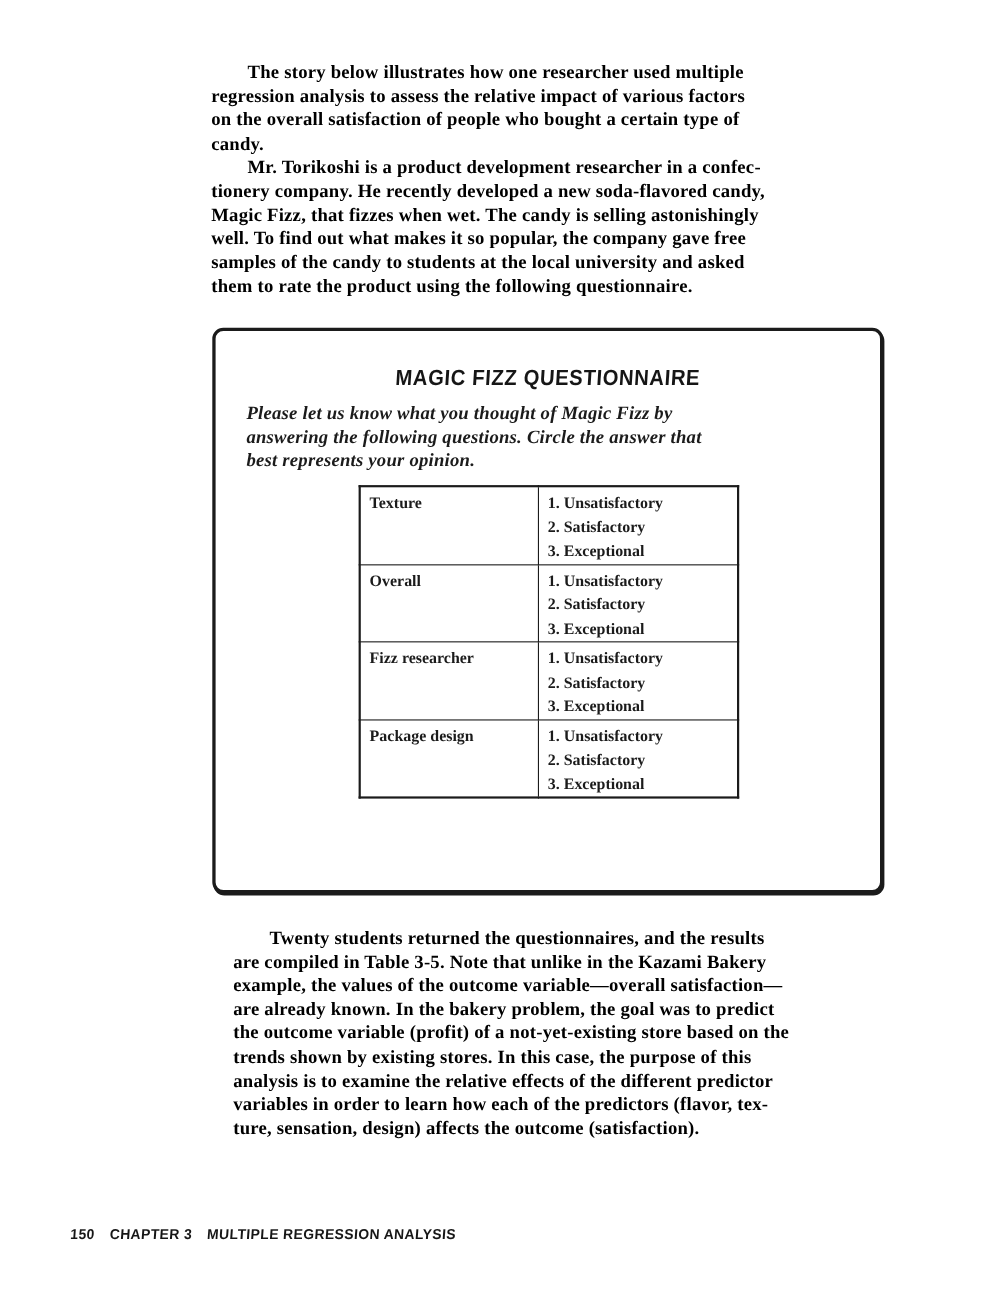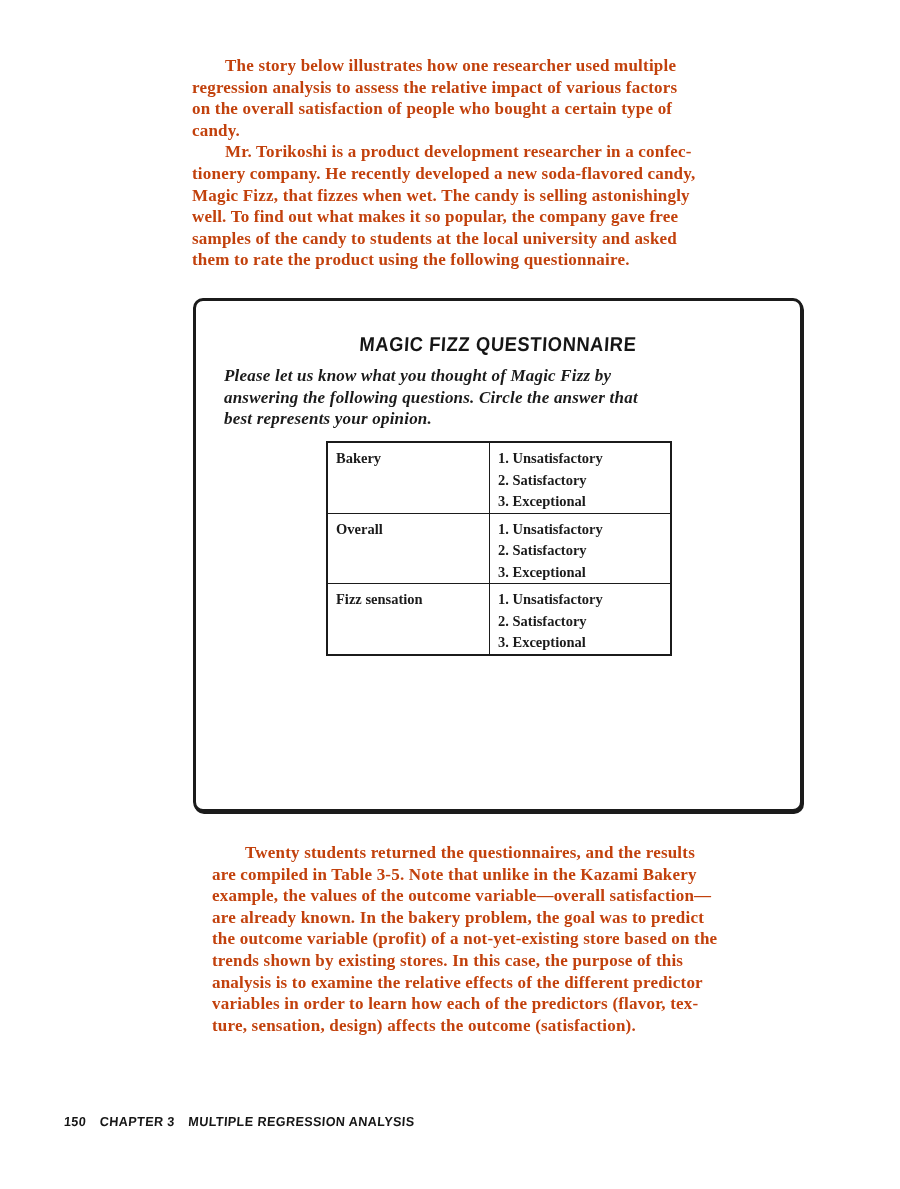--- a/index.html
+++ b/index.html
@@ -12,21 +12,21 @@
     color:#1b1b1b;
   }
   
   .body-text p {
     margin:0;
     font-family:"Liberation Serif", serif;
     font-weight:700;
     font-size:17px;
     line-height:21.6px;
     letter-spacing:0.2px;
-    color:#c2410c;
+    color:#000000;
     text-indent:33px;
     white-space:pre-line;
   }
   .para-top   { position:absolute; left:192px; top:55px;  width:665px; }
   .para-lower { position:absolute; left:192px; top:842px; width:665px;margin-left:20px; }
 
   
   .qbox {
     position:absolute;
     left:193px; top:298px;
@@ -117,37 +117,45 @@
 
   <div class="qbox">
     <div class="qtitle">MAGIC FIZZ QUESTIONNAIRE</div>
     <div class="qintro">Please let us know what you thought of Magic Fizz by
 answering the following questions. Circle the answer that
 best represents your opinion.</div>
 
     <table class="qtable">
       <tbody>
         <tr>
-          <td class="label-cell">Bakery</td>
+          <td class="label-cell">Texture</td>
           <td class="options-cell">
             <div class="option-line">1. Unsatisfactory</div>
             <div class="option-line">2. Satisfactory</div>
             <div class="option-line">3. Exceptional</div>
           </td>
         </tr>
         <tr>
           <td class="label-cell">Overall</td>
           <td class="options-cell">
             <div class="option-line">1. Unsatisfactory</div>
             <div class="option-line">2. Satisfactory</div>
             <div class="option-line">3. Exceptional</div>
           </td>
         </tr>
         <tr>
-          <td class="label-cell">Fizz sensation</td>
+          <td class="label-cell">Fizz researcher</td>
+          <td class="options-cell">
+            <div class="option-line">1. Unsatisfactory</div>
+            <div class="option-line">2. Satisfactory</div>
+            <div class="option-line">3. Exceptional</div>
+          </td>
+        </tr>
+        <tr>
+          <td class="label-cell">Package design</td>
           <td class="options-cell">
             <div class="option-line">1. Unsatisfactory</div>
             <div class="option-line">2. Satisfactory</div>
             <div class="option-line">3. Exceptional</div>
           </td>
         </tr>
       </tbody>
     </table>
   </div>
 

